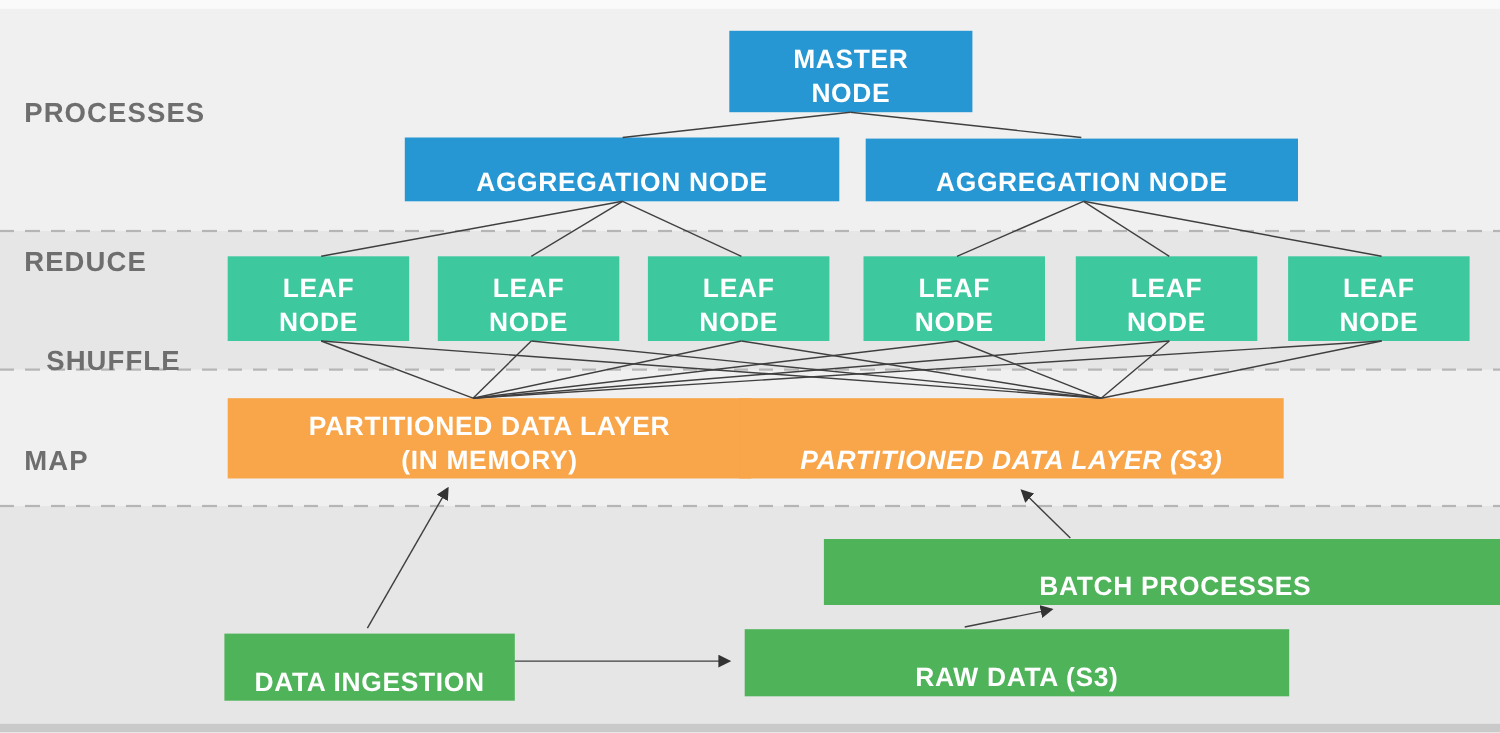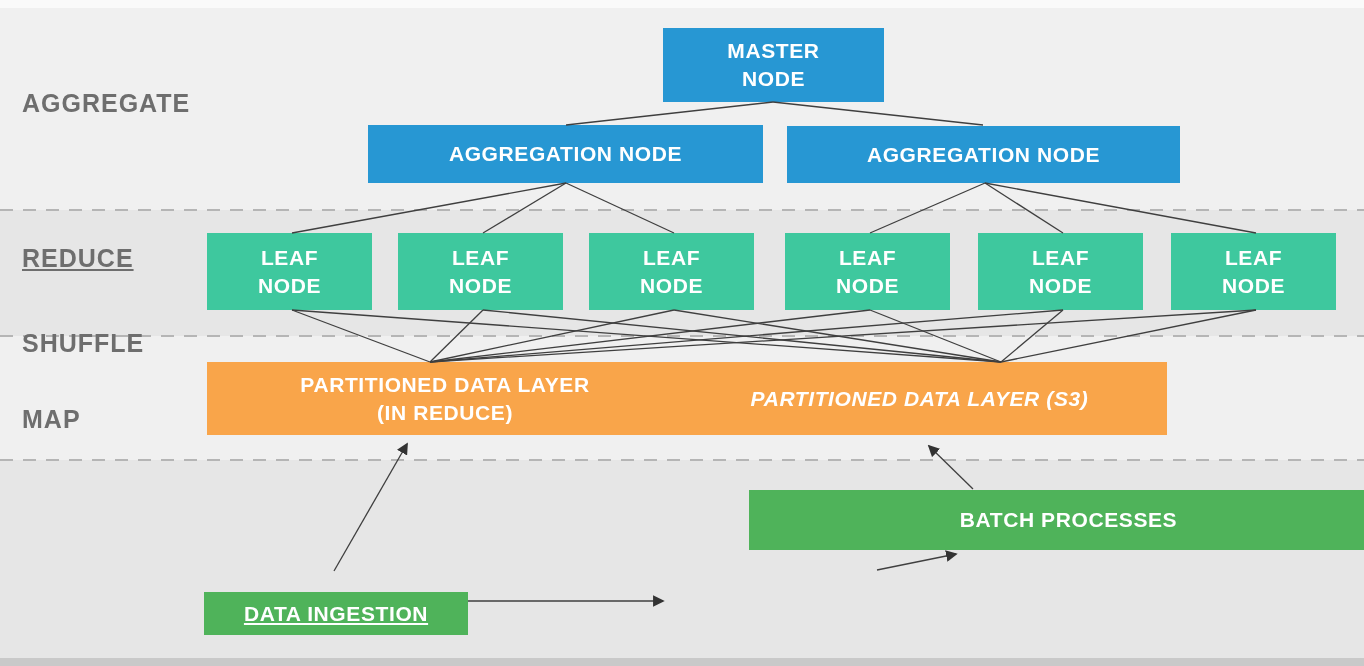--- a/index.html
+++ b/index.html
@@ -22,44 +22,44 @@
   }
   .dash1{top:209px;}
   .dash2{top:335px;}
   .dash3{top:459px;}
   .phase{
     position:absolute;left:22px;
     color:#6e6e6e;font-weight:bold;font-size:25px;letter-spacing:1px;
     z-index:4;
   }
   .phase-aggregate{top:89px;}
-  .phase-reduce{top:244px;text-decoration:underline;}
-  .phase-shuffle{top:329px;}
+  .phase-reduce{top:224px;}
+  .phase-shuffle{top:314px;margin-left:20px;}
   .phase-map{top:405px;}
   .node{
     position:absolute;display:flex;flex-direction:column;
-    align-items:center;justify-content:center;
-    color:#ffffff;font-weight:bold;font-size:21px;letter-spacing:0.6px;
+    align-items:center;justify-content:flex-end;
+    color:#ffffff;font-weight:bold;font-size:24px;letter-spacing:0.6px;
     text-align:center;line-height:1.32;
     z-index:3;
   }
   .blue{background:#2797d3;}
   .teal{background:#3ec89e;}
   .orange{background:#f9a54a;}
   .green{background:#4fb35a;}
   .master{left:663px;top:28px;width:221px;height:74px;}
   .agg-left{left:368px;top:125px;width:395px;height:58px;}
   .agg-right{left:787px;top:126px;width:393px;height:57px;}
   .leaf{top:233px;width:165px;height:77px;}
   .leaf-1{left:207px;} .leaf-2{left:398px;} .leaf-3{left:589px;}
   .leaf-4{left:785px;} .leaf-5{left:978px;} .leaf-6{left:1171px;}
   .part-mem{left:207px;top:362px;width:476px;height:73px;}
   .part-s3{left:672px;top:362px;width:495px;height:73px;font-style:italic;}
   .batch{left:749px;top:490px;width:591px;height:60px;padding-left:24px;}
-  .ingest{left:204px;top:592px;width:264px;height:43px;text-decoration:underline;}
+  .ingest{left:204px;top:576px;width:264px;height:61px;}
   .raw{left:677px;top:572px;width:495px;height:61px;}
   #connector-layer{
     position:absolute;left:0;top:0;width:1364px;height:666px;
     z-index:5;pointer-events:none;
   }
   #connector-layer line{stroke:#3f3f3f;stroke-width:1.3;}
 </style>
 </head>
 <body>
 
@@ -67,21 +67,21 @@
 
   <div class="band band-topstrip"></div>
   <div class="band band-dark band-reduce"></div>
   <div class="band band-dark band-ingest"></div>
   <div class="band band-bottomstrip"></div>
 
   <div class="dash dash1"></div>
   <div class="dash dash2"></div>
   <div class="dash dash3"></div>
 
-  <span class="phase phase-aggregate">AGGREGATE</span>
+  <span class="phase phase-aggregate">PROCESSES</span>
   <span class="phase phase-reduce">REDUCE</span>
   <span class="phase phase-shuffle">SHUFFLE</span>
   <span class="phase phase-map">MAP</span>
 
   <div class="node blue master">
     <span>MASTER</span>
     <span>NODE</span>
   </div>
 
   <div class="node blue agg-left">
@@ -111,31 +111,34 @@
     <span>LEAF</span>
     <span>NODE</span>
   </div>
   <div class="node teal leaf leaf-6">
     <span>LEAF</span>
     <span>NODE</span>
   </div>
 
   <div class="node orange part-mem">
     <span>PARTITIONED DATA LAYER</span>
-    <span>(IN REDUCE)</span>
+    <span>(IN MEMORY)</span>
   </div>
   <div class="node orange part-s3">
     <span>PARTITIONED DATA LAYER (S3)</span>
   </div>
 
   <div class="node green batch">
     <span>BATCH PROCESSES</span>
   </div>
   <div class="node green ingest">
     <span>DATA INGESTION</span>
+  </div>
+  <div class="node green raw">
+    <span>RAW DATA (S3)</span>
   </div>
 
   <svg id="connector-layer" viewBox="0 0 1364 666" xmlns="http://www.w3.org/2000/svg">
     <defs>
       <marker id="arrowhead" viewBox="0 0 10 10" refX="8.5" refY="5" markerWidth="9" markerHeight="9" orient="auto-start-reverse">
         <path d="M0,0 L10,5 L0,10 z" fill="#333333"></path>
       </marker>
     </defs>
   <line x1="773" y1="102" x2="566" y2="125"></line>
       <line x1="773" y1="102" x2="983" y2="125"></line>

